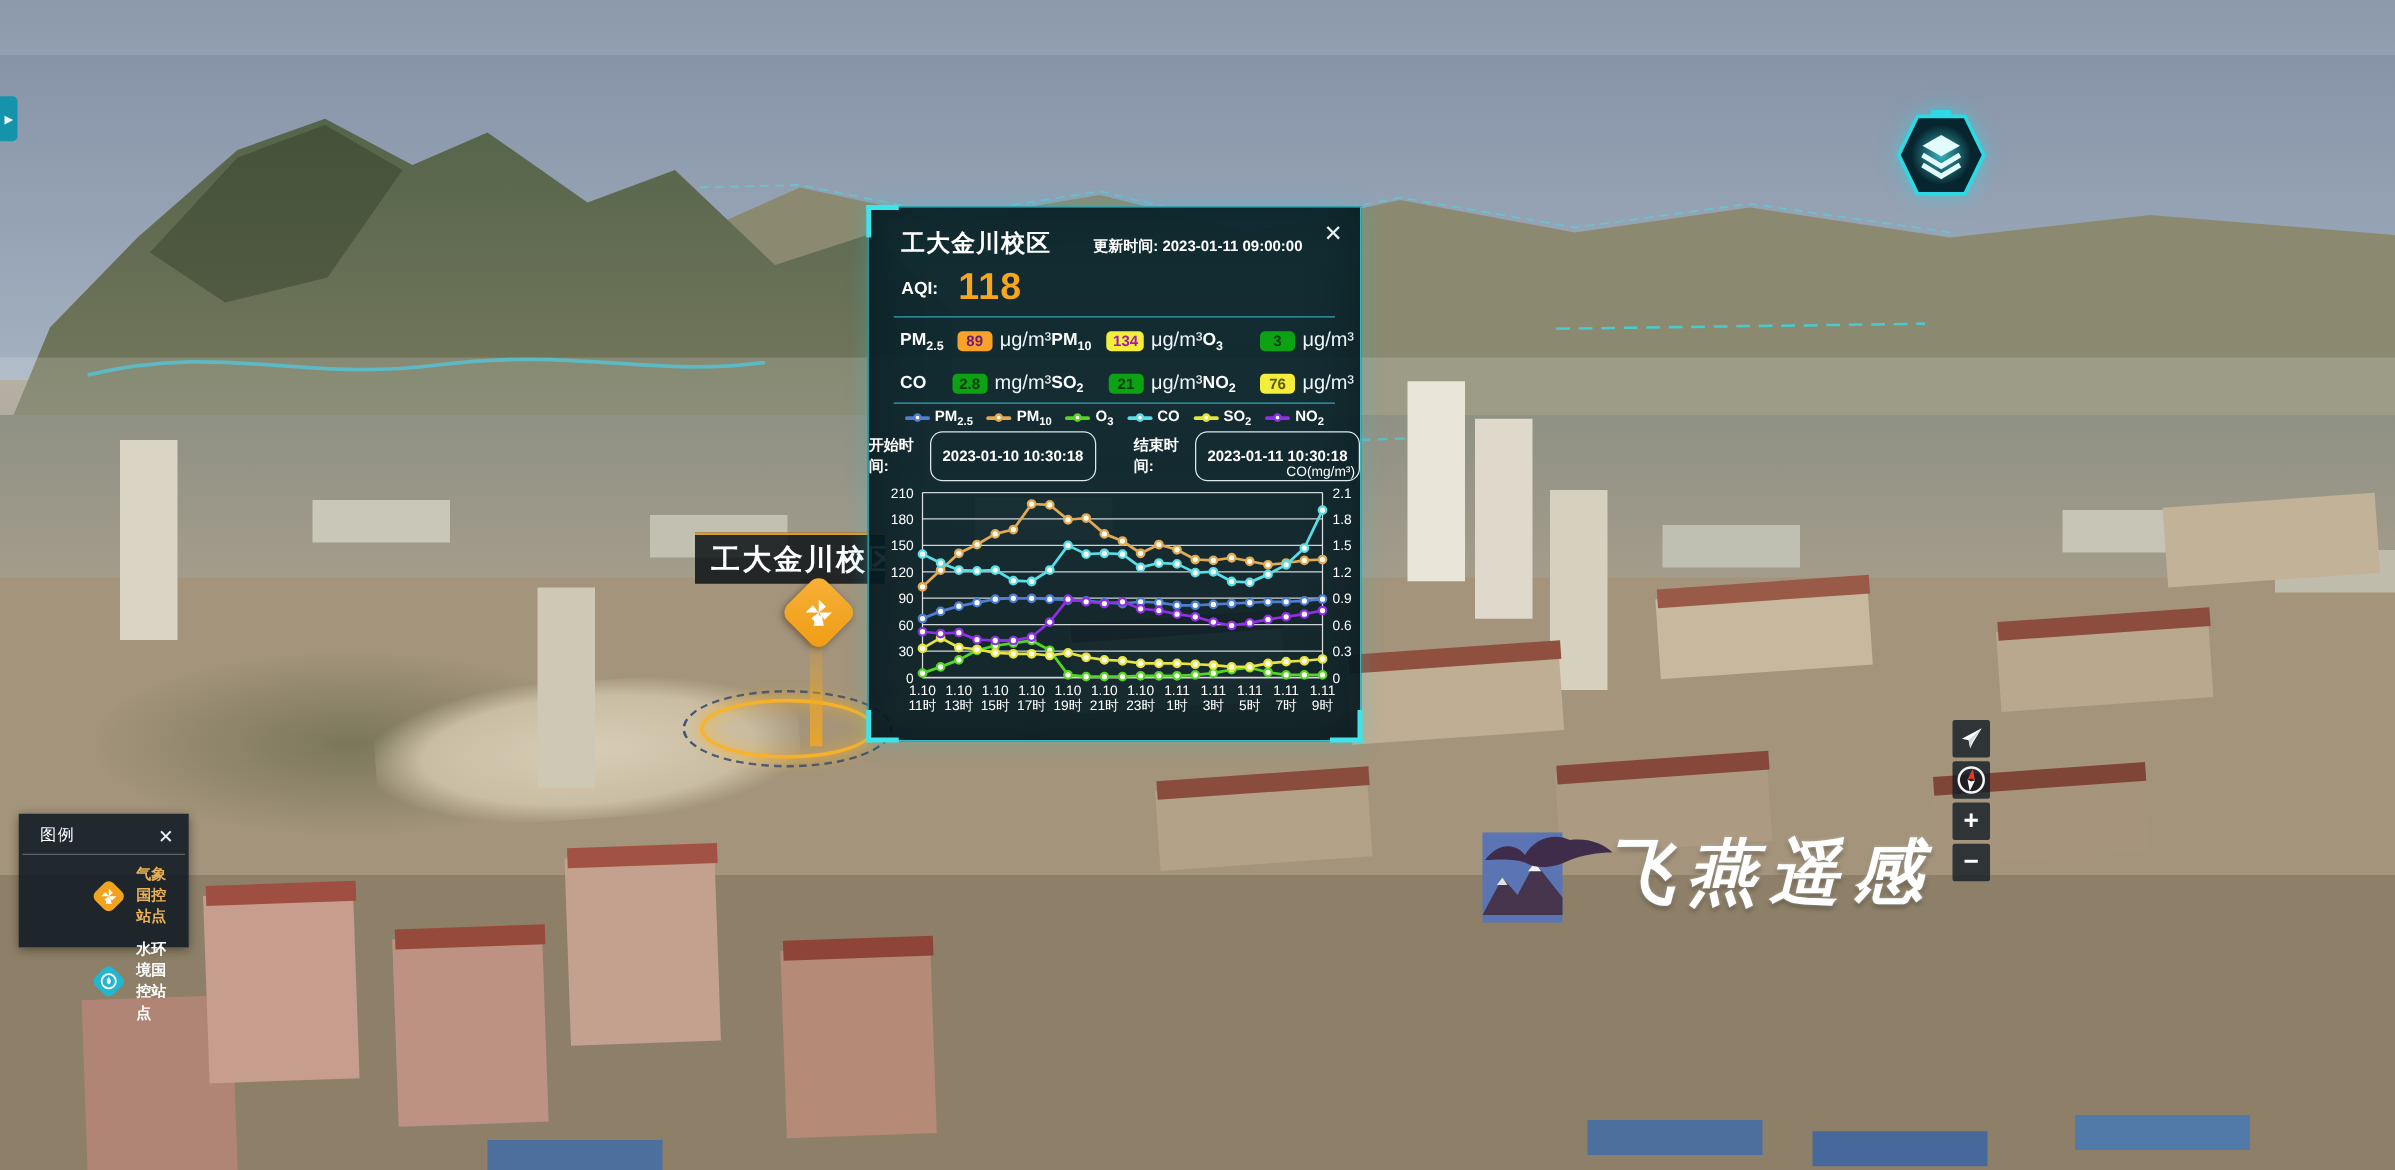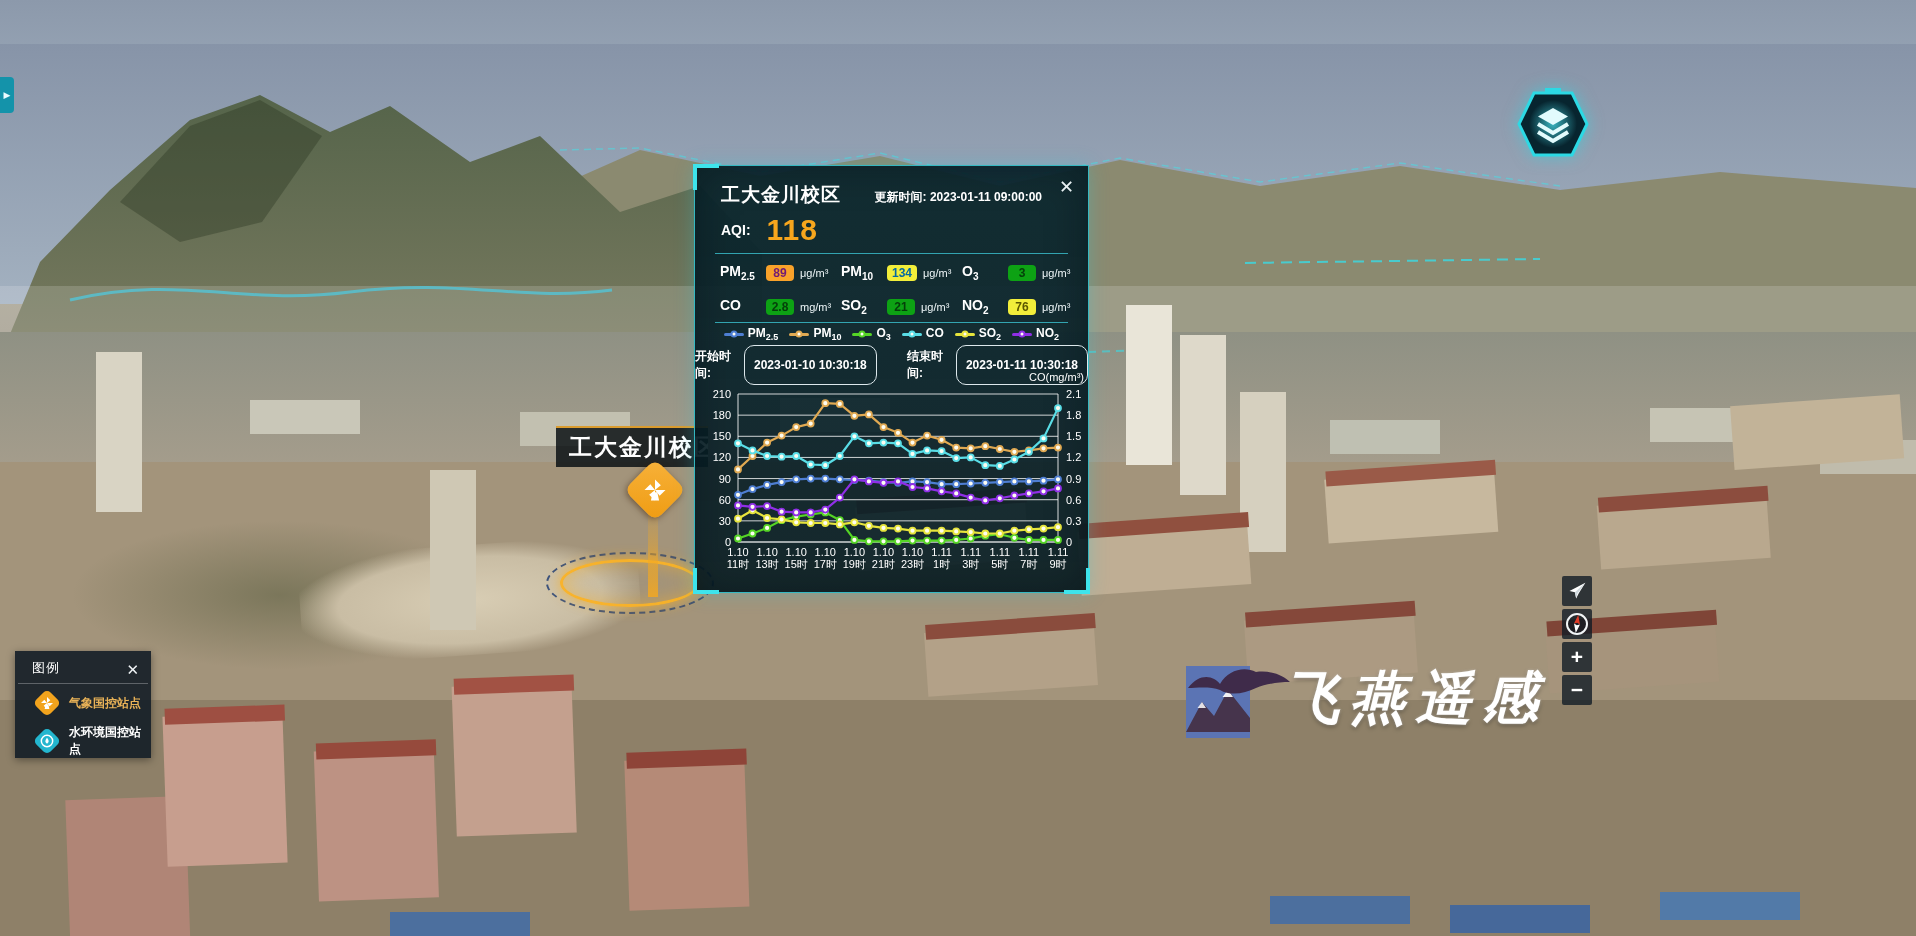--- a/index.html
+++ b/index.html
@@ -72,42 +72,42 @@
   .pp-aqi{position:absolute;left:26px;top:47px;display:flex;align-items:center;}
   .aqi-label{font-size:14px;font-weight:700;}
   .aqi-value{margin-left:16px;font-size:30px;font-weight:800;color:#f7a61d;letter-spacing:1px;}
   .divider{position:absolute;left:20px;right:20px;height:1px;background:rgba(62,205,220,.75);}
   .d1{top:87px;} .d2{top:156px;}
   .pgrid{position:absolute;left:25px;top:94px;right:10px;display:grid;grid-template-columns:121px 121px 1fr;row-gap:9px;}
   .pcell{display:flex;align-items:center;height:25px;}
   .pname{font-size:14px;font-weight:700;width:46px;}
   .pname sub{font-size:10px;}
   .pbadge{min-width:28px;padding:1px 5px;border-radius:4px;font-size:12px;font-weight:700;text-align:center;}
-  .punit{font-size:11px;margin-left:6px;color:#eef6f8;}
+  .punit{font-size:16px;margin-left:6px;color:#eef6f8;}
   .cl-row{position:absolute;left:0;right:0;top:160px;display:flex;justify-content:center;gap:11px;}
   .cl-item{display:flex;align-items:center;gap:4px;font-size:12px;font-weight:700;cursor:pointer;}
   .cl-item sub{font-size:9px;}
   .cl-line{position:relative;width:20px;height:3px;border-radius:2px;background:var(--c);}
   .cl-dot{position:absolute;left:50%;top:50%;transform:translate(-50%,-50%);width:7px;height:7px;border-radius:50%;
     border:2.5px solid var(--c);background:#fdfdf4;}
   .time-row{position:absolute;left:0;right:0;top:179px;display:flex;justify-content:center;align-items:center;gap:8px;
     font-size:12px;font-weight:700;}
   .time-box{border:1.5px solid #dde8ec;border-radius:10px;padding:12px 9px;cursor:pointer;white-space:nowrap;}
   .time-gap{width:18px;}
   .chart{position:absolute;left:0;top:200px;width:395px;height:228px;}
   .chart text{font-size:11px;fill:#ffffff;}
 
   
   .legend{position:absolute;left:15px;top:651px;width:136px;height:107px;z-index:45;background:rgba(15,25,35,.88);
     box-shadow:0 2px 8px rgba(0,0,0,.4);}
   .lg-head{display:flex;align-items:flex-end;padding:8px 12px 6px 17px;}
   .lg-title{font-size:13px;letter-spacing:1px;}
   .lg-close{margin-left:auto;font-size:15px;color:#f0f4f6;cursor:pointer;line-height:1;}
   .lg-div{height:1px;background:rgba(255,255,255,.28);margin:0 3px;}
-  .lg-item{display:flex;align-items:center;gap:10px;padding:7px 8px 2px 20px;cursor:pointer;}
+  .lg-item{display:flex;align-items:center;gap:10px;padding:7px 8px 2px 20px;cursor:pointer;margin-left:40px;}
   .lg-ico{position:relative;width:24px;height:24px;flex:0 0 24px;}
   .lg-ico .d{position:absolute;inset:2px;border-radius:5px;transform:rotate(45deg);}
   .lg-ico svg{position:absolute;left:4px;top:4px;}
   .lg-item .lbl{font-size:12px;font-weight:600;}
 
   
   .controls{position:absolute;left:1562px;top:576px;width:32px;z-index:45;}
   .ctl{width:30px;height:30px;margin-bottom:3px;background:rgba(14,26,36,.78);border-radius:2px;
     display:flex;align-items:center;justify-content:center;cursor:pointer;color:#fff;font-size:21px;font-weight:700;}
 
@@ -239,21 +239,21 @@
     <div class="divider d1"></div>
 
     <div class="pgrid">
       <div class="pcell">
         <b class="pname"><span>PM</span><sub>2.5</sub></b>
         <span class="pbadge" style="background: rgb(249, 162, 42); color: #701a75;">89</span>
         <span class="punit">μg/m³</span>
       </div>
       <div class="pcell">
         <b class="pname"><span>PM</span><sub>10</sub></b>
-        <span class="pbadge" style="background: rgb(242, 238, 58); color: #0369a1;">134</span>
+        <span class="pbadge" style="background: rgb(242, 238, 58); color: #a21caf;">134</span>
         <span class="punit">μg/m³</span>
       </div>
       <div class="pcell">
         <b class="pname"><span>O</span><sub>3</sub></b>
         <span class="pbadge" style="background: rgb(13, 162, 20); color: rgb(5, 64, 10);">3</span>
         <span class="punit">μg/m³</span>
       </div>
       <div class="pcell">
         <b class="pname"><span>CO</span><sub></sub></b>
         <span class="pbadge" style="background: rgb(13, 162, 20); color: rgb(5, 64, 10);">2.8</span>

